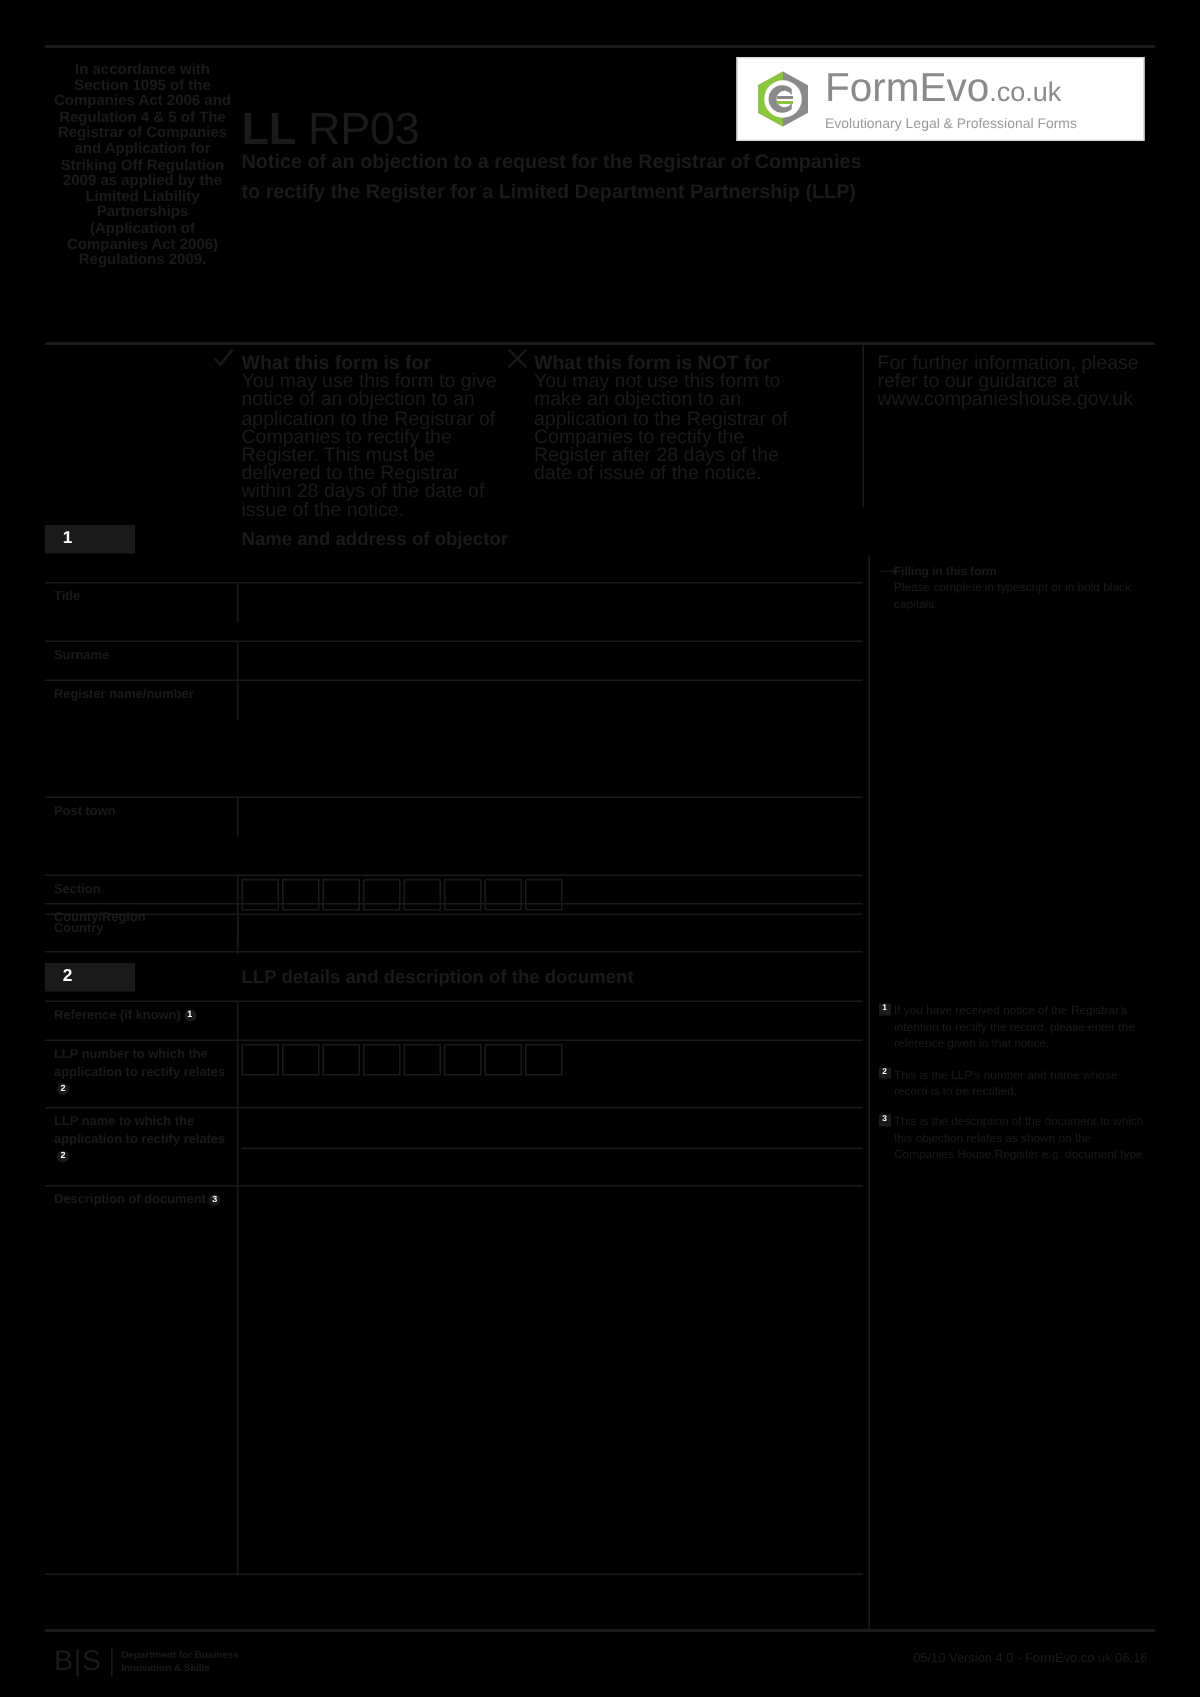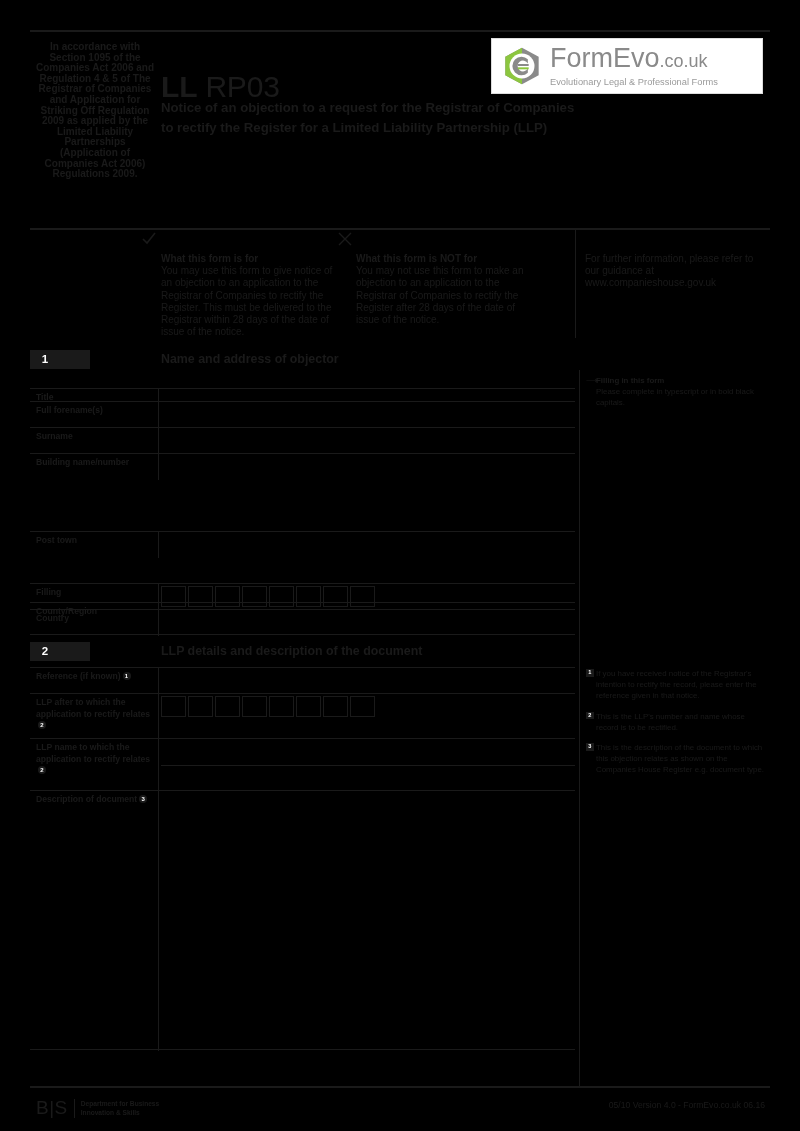--- a/index.html
+++ b/index.html
@@ -119,24 +119,23 @@
   }
   #info-rule {
     position: absolute;
     left: 0; top: 0;
     width: 740px; height: 1.5px;
     background: #1a1a1a;
   }
   .info-col {
     position: absolute;
     top: 8px;
-    font-size: 10px;
+    font-size: 13px;
     line-height: 12.2px;
     color: #1a1a1a;
-    margin-top: 17px;
   }
   .info-col .info-head {
     font-weight: bold;
     display: block;
   }
   #info-col-1 { left: 131px; width: 180px; }
   #info-col-2 { left: 326px; width: 185px; }
   #info-col-3 { left: 555px; width: 180px; }
   .info-icon {
     position: absolute;
@@ -367,21 +366,21 @@
   <div id="header">
     <div id="header-rule-top"></div>
 
     <div id="accordance">In accordance with Section 1095 of the Companies Act 2006 and Regulation 4 &amp; 5 of The Registrar of Companies and Application for Striking Off Regulation 2009 as applied by the Limited Liability Partnerships (Application of Companies Act 2006) Regulations 2009.</div>
 
     <div id="form-code">
       <span class="code-bold">LL</span>
       <span class="code-light">RP03</span>
     </div>
 
-    <div id="form-title">Notice of an objection to a request for the Registrar of Companies to rectify the Register for a Limited Liability Partnership (LLP)</div>
+    <div id="form-title">Notice of an objection to a request for the Registrar of Companies to rectify the Register for a Limited Department Partnership (LLP)</div>
 
     <div id="logo-box">
       <svg id="logo-mark" viewBox="0 0 48 48" xmlns="http://www.w3.org/2000/svg">
         <polygon points="24,2 44,13 44,35 24,46 4,35 4,13" fill="#8a8a8a"></polygon>
         <polygon points="24,2 24,46 4,35 4,13" fill="#8cc63f"></polygon>
         <circle cx="24" cy="24" r="15" fill="#ffffff"></circle>
         <path d="M31 16 A11 11 0 1 0 31 32 L31 27 A6.5 6.5 0 1 1 31 21 Z" fill="#8a8a8a"></path>
         <rect x="19" y="21.6" width="13" height="2.4" fill="#8a8a8a"></rect>
         <rect x="19" y="25.6" width="13" height="2.4" fill="#8cc63f"></rect>
       </svg>
@@ -429,53 +428,48 @@
     <div class="section-fill"></div>
     <div class="section-title">Name and address of objector</div>
   </div>
 
   <div class="form-row" style="top:358px; height:26px;">
     <div class="row-label">Title</div>
     <div class="row-divider" style="height:26px;"></div>
     <div class="row-field" style="height:26px;"></div>
   </div>
 
-  <div class="form-row" style="top:371px; height:26px;">
-    <div class="row-label">Full forename(s)</div>
-    <div class="row-divider" style="height:26px;"></div>
-    <div class="row-field" style="height:26px;"></div>
-  </div>
 
   <div class="form-row" style="top:397px; height:26px;">
     <div class="row-label">Surname</div>
     <div class="row-divider" style="height:26px;"></div>
     <div class="row-field" style="height:26px;"></div>
   </div>
 
   <div class="form-row" style="top:423px; height:26px;">
-    <div class="row-label">Building name/number</div>
+    <div class="row-label">Register name/number</div>
     <div class="row-divider" style="height:26px;"></div>
     <div class="row-field" style="height:26px;"></div>
   </div>
 
 
   <div class="form-row" style="top:501px; height:26px;">
     <div class="row-label">Post town</div>
     <div class="row-divider" style="height:26px;"></div>
     <div class="row-field" style="height:26px;"></div>
   </div>
 
   <div class="form-row" style="top:527px; height:26px;margin-top:45px;">
     <div class="row-label">County/Region</div>
     <div class="row-divider" style="height:26px;"></div>
     <div class="row-field" style="height:26px;"></div>
   </div>
 
   <div class="form-row" style="top:553px; height:26px;">
-    <div class="row-label">Filling</div>
+    <div class="row-label">Section</div>
     <div class="row-divider" style="height:26px;"></div>
     <div class="char-boxes" id="postcode-boxes" style="top:2px;">
         <div class="char-box"></div>
         <div class="char-box"></div>
         <div class="char-box"></div>
         <div class="char-box"></div>
         <div class="char-box"></div>
         <div class="char-box"></div>
         <div class="char-box"></div>
         <div class="char-box"></div>
@@ -502,21 +496,21 @@
     <div class="section-title">LLP details and description of the document</div>
   </div>
 
   <div class="form-row" style="top:637px; height:26px;">
     <div class="row-label"><span>Reference (if known)</span><span class="fn">1</span></div>
     <div class="row-divider" style="height:26px;"></div>
     <div class="row-field" style="height:26px;"></div>
   </div>
 
   <div class="form-row" style="top:663px; height:45px;">
-    <div class="row-label"><span>LLP after to which the application to rectify relates</span><span class="fn">2</span></div>
+    <div class="row-label"><span>LLP number to which the application to rectify relates</span><span class="fn">2</span></div>
     <div class="row-divider" style="height:45px;"></div>
     <div class="char-boxes" id="llpnum-boxes" style="top:2px;">
         <div class="char-box"></div>
         <div class="char-box"></div>
         <div class="char-box"></div>
         <div class="char-box"></div>
         <div class="char-box"></div>
         <div class="char-box"></div>
         <div class="char-box"></div>
         <div class="char-box"></div>

